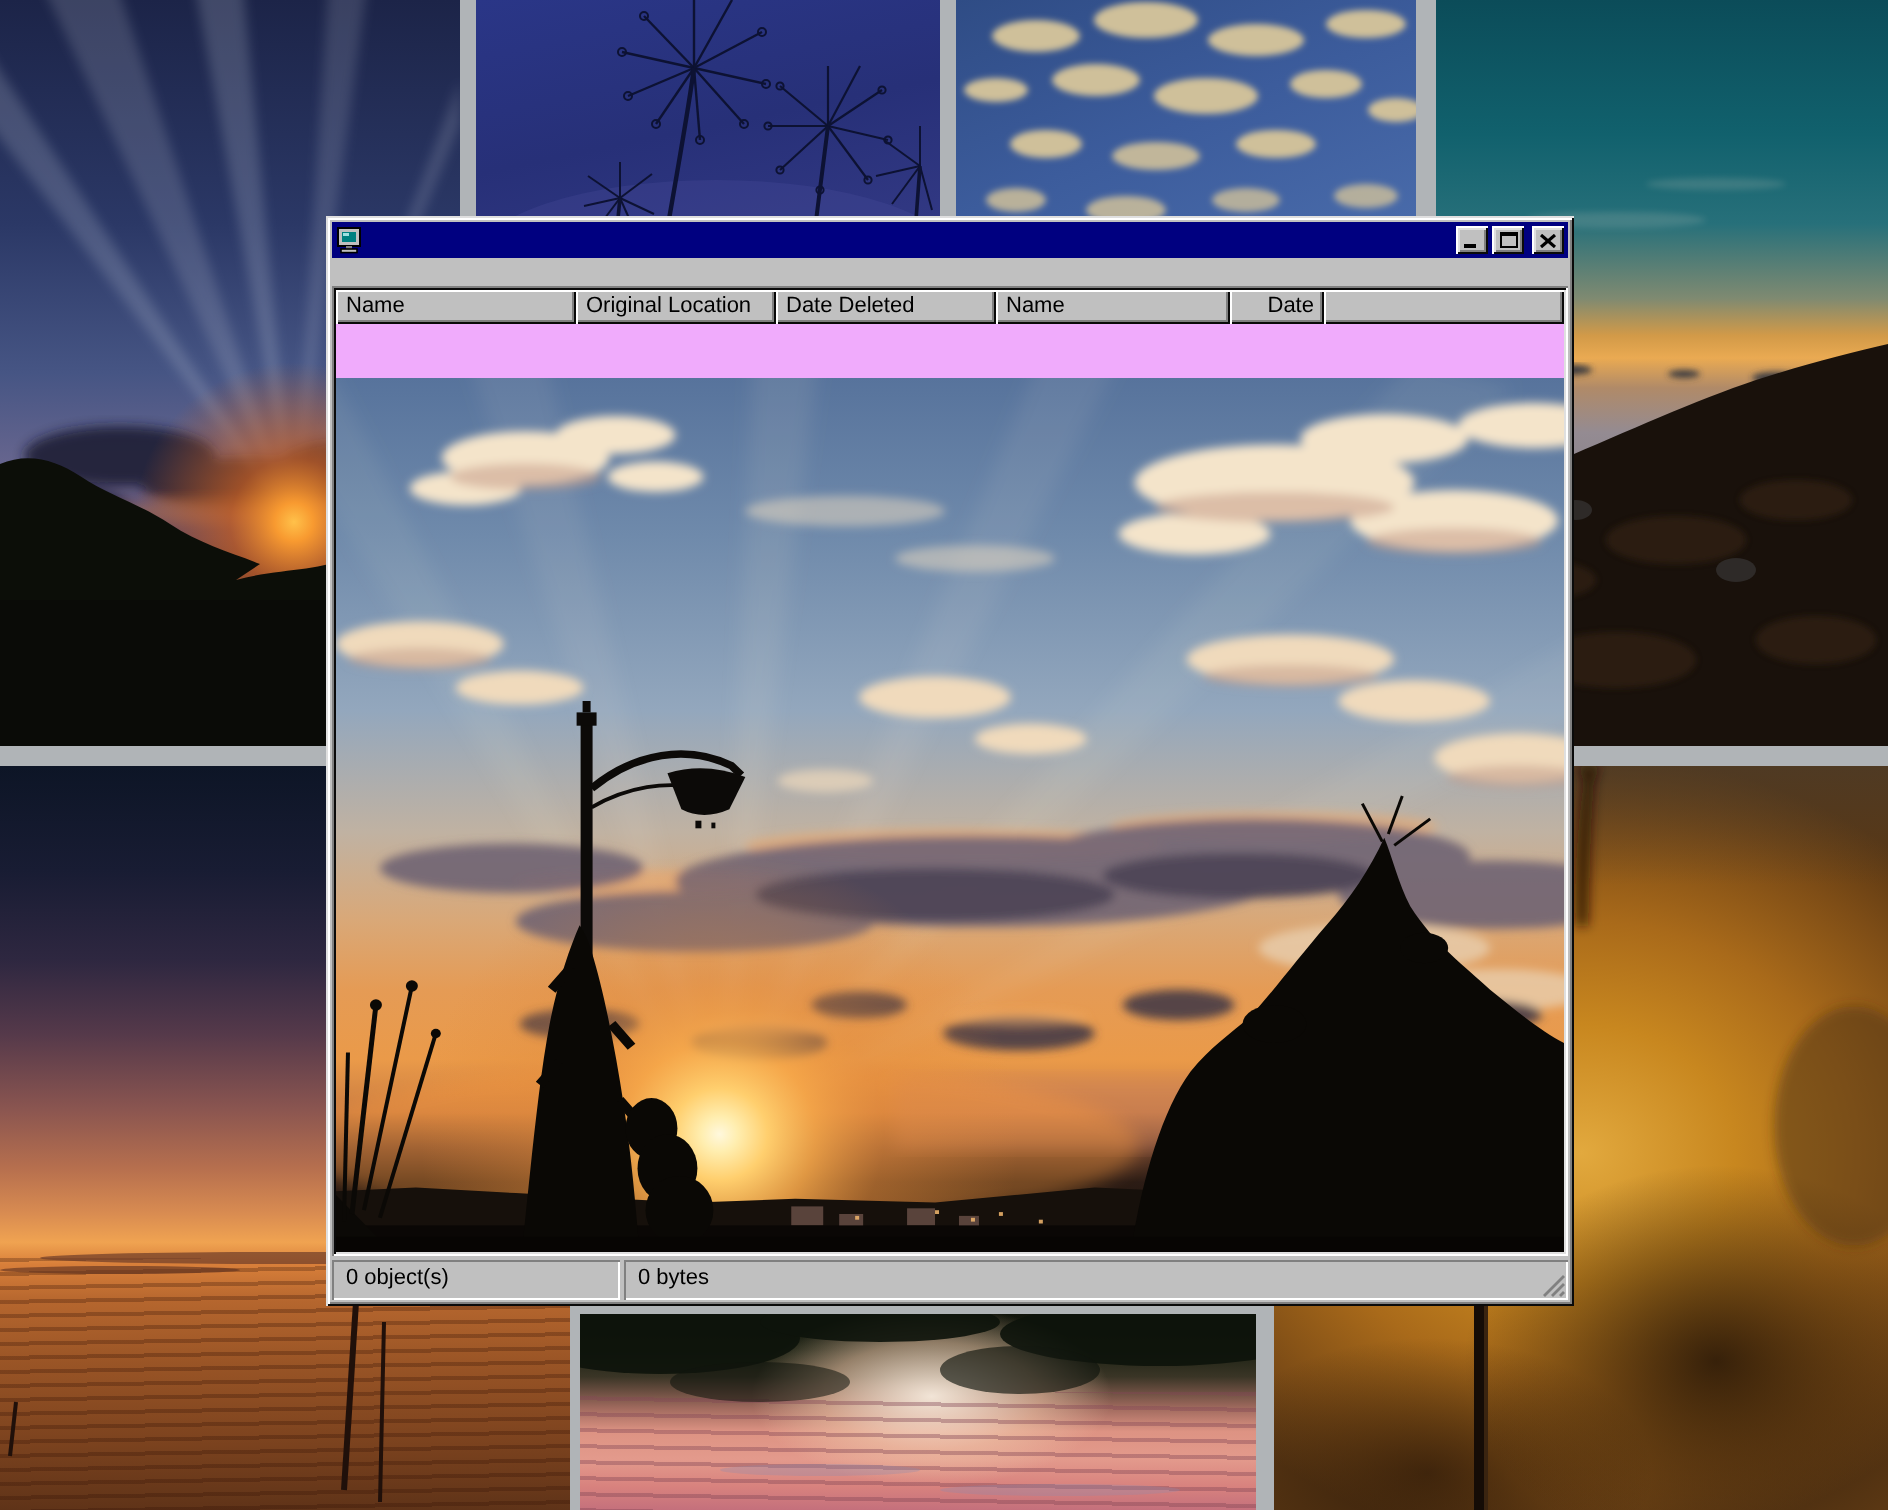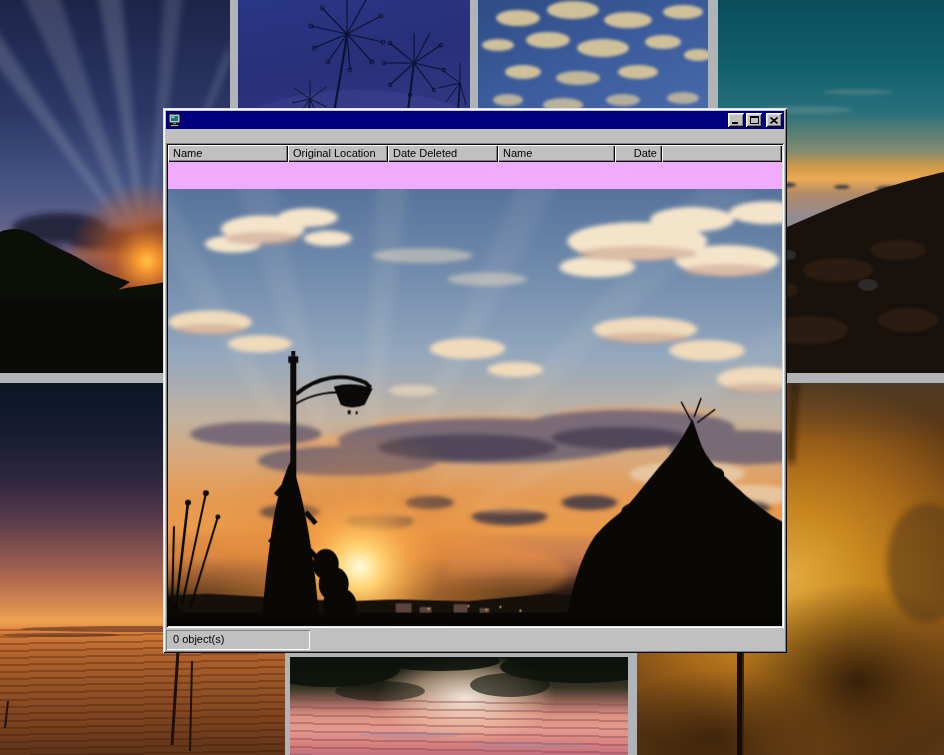--- a/index.html
+++ b/index.html
@@ -548,16 +548,24 @@
             <ellipse cx="545" cy="300" rx="12" ry="8" stroke="none"></ellipse>
           </g>
 
           <rect y="452" width="615" height="8" fill="#070503"></rect>
         </svg>
       </div>
     </div>
 
     <div class="statusbar">
       <span class="spanel one">0 object(s)</span>
+      <span class="spanel two">
+        <span>0 bytes</span>
+        <svg class="grip" viewBox="0 0 13 13">
+          <line x1="12" y1="2" x2="2" y2="12" stroke="#808080" stroke-width="1.4"></line>
+          <line x1="12" y1="6" x2="6" y2="12" stroke="#808080" stroke-width="1.4"></line>
+          <line x1="12" y1="10" x2="10" y2="12" stroke="#808080" stroke-width="1.4"></line>
+        </svg>
+      </span>
     </div>
 
   </div>
 </div>
 
 </body></html>

